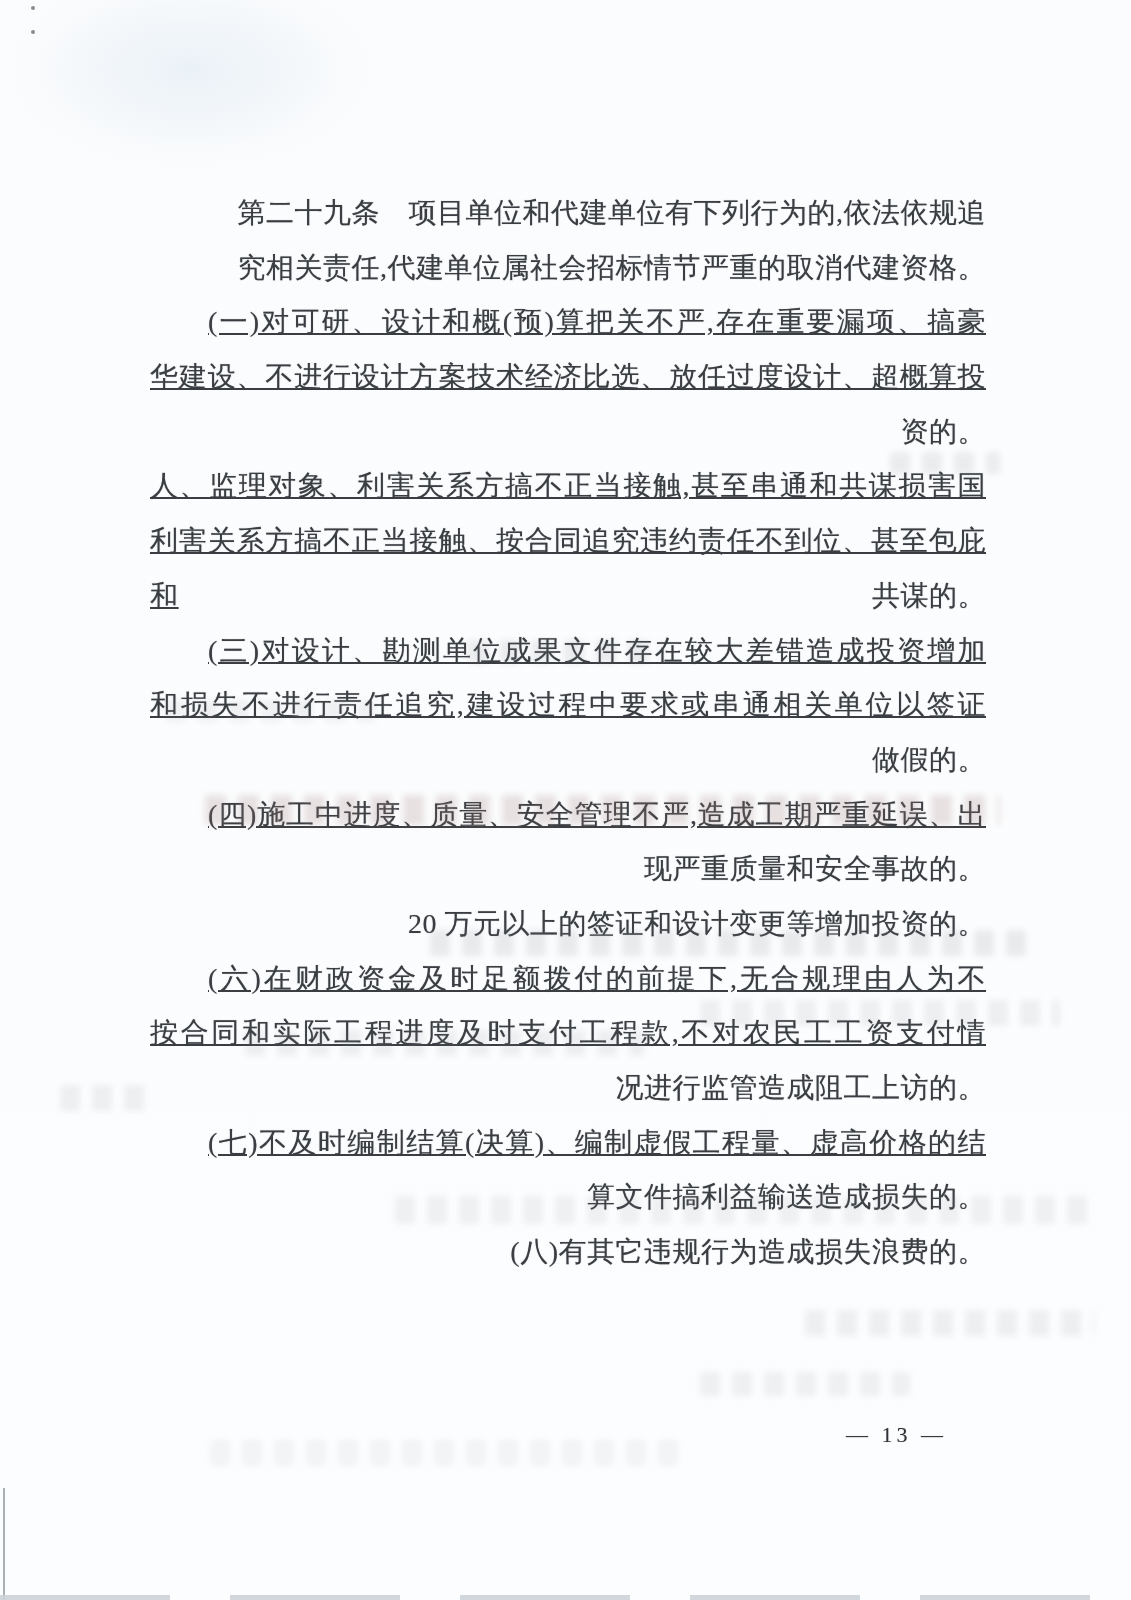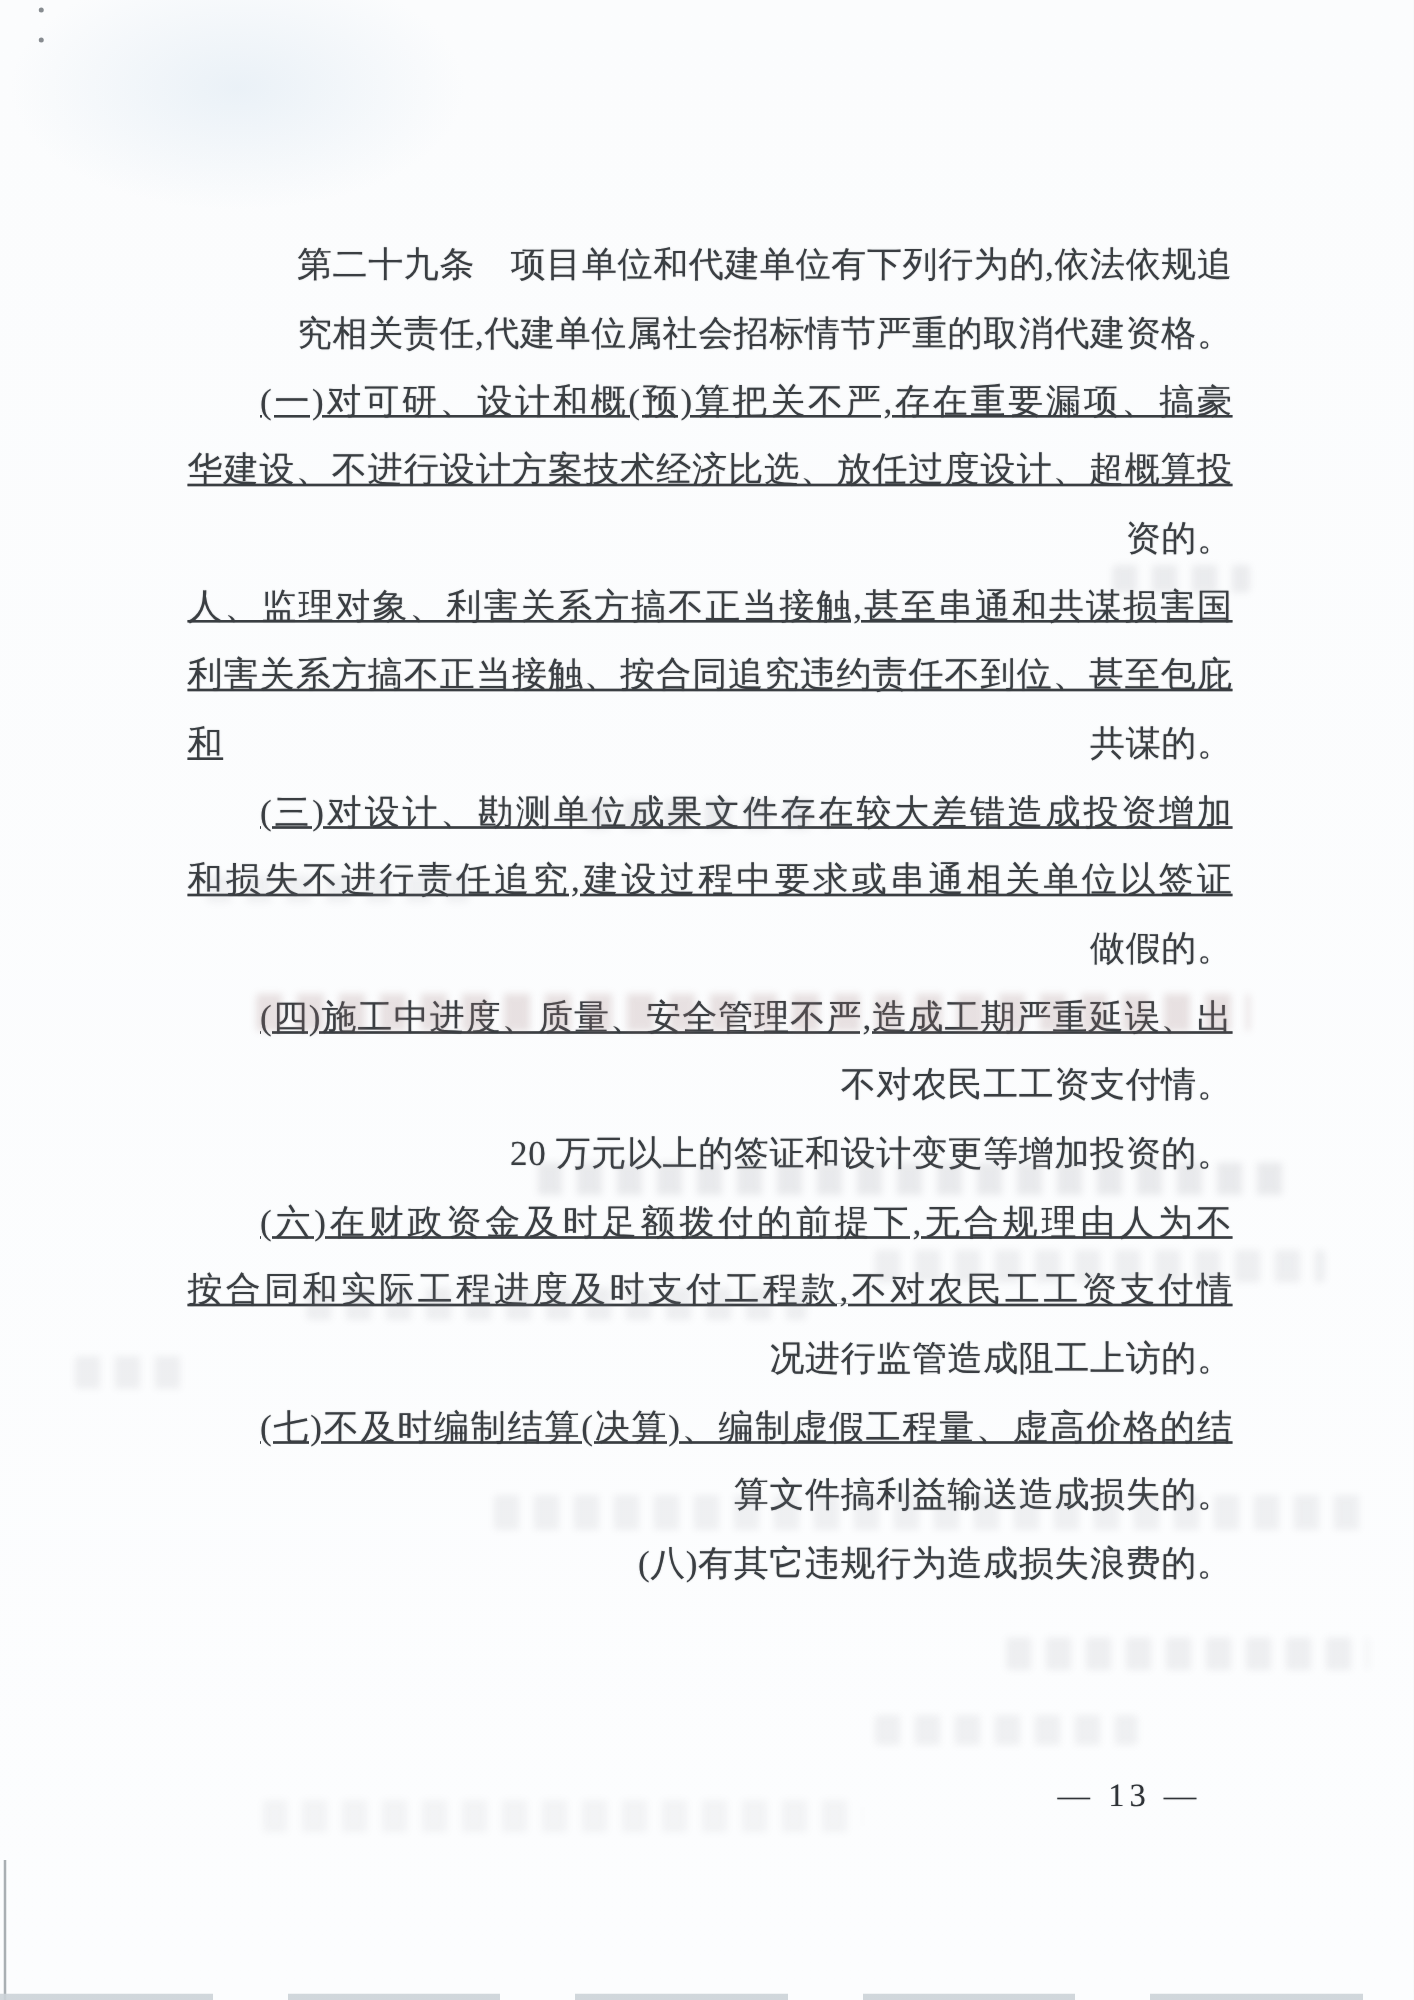--- a/index.html
+++ b/index.html
@@ -24,21 +24,21 @@
   .line{height:54.7px;overflow:visible;text-align:right;}
   .line.full{
     text-align:justify;
     text-align-last:justify;
     text-justify:inter-character;
     text-decoration:underline;
   }
   .line.indent{text-indent:58px;}
   .pagenum{
     position:absolute;top:1422px;left:846px;
-    font-size:26px;color:#2f3337;letter-spacing:4px;
+    font-size:22px;color:#2f3337;letter-spacing:4px;
     text-shadow:0 0 1px rgba(70,74,78,.4);
     white-space:nowrap;
   }
   
   .ghost{
     position:absolute;
     background:repeating-linear-gradient(90deg,
       rgba(128,130,140,.38) 0 20px, rgba(128,130,140,0) 20px 32px);
     filter:blur(3px);
     opacity:.35;border-radius:3px;
@@ -90,21 +90,21 @@
     <div class="line indent full">(一)对可研、设计和概(预)算把关不严,存在重要漏项、搞豪</div>
     <div class="line full">华建设、不进行设计方案技术经济比选、放任过度设计、超概算投</div>
     <div class="line">资的。</div>
     <div class="line full">人、监理对象、利害关系方搞不正当接触,甚至串通和共谋损害国</div>
     <div class="line full">利害关系方搞不正当接触、按合同追究违约责任不到位、甚至包庇和</div>
     <div class="line">共谋的。</div>
     <div class="line indent full">(三)对设计、勘测单位成果文件存在较大差错造成投资增加</div>
     <div class="line full">和损失不进行责任追究,建设过程中要求或串通相关单位以签证</div>
     <div class="line">做假的。</div>
     <div class="line indent full">(四)施工中进度、质量、安全管理不严,造成工期严重延误、出</div>
-    <div class="line">不对农民工工资支付情。</div>
+    <div class="line">现严重质量和安全事故的。</div>
     <div class="line">20 万元以上的签证和设计变更等增加投资的。</div>
     <div class="line indent full">(六)在财政资金及时足额拨付的前提下,无合规理由人为不</div>
     <div class="line full">按合同和实际工程进度及时支付工程款,不对农民工工资支付情</div>
     <div class="line">况进行监管造成阻工上访的。</div>
     <div class="line indent full">(七)不及时编制结算(决算)、编制虚假工程量、虚高价格的结</div>
     <div class="line">算文件搞利益输送造成损失的。</div>
     <div class="line indent">(八)有其它违规行为造成损失浪费的。</div>
   </div>
 
   <div class="ghost g1"></div>

